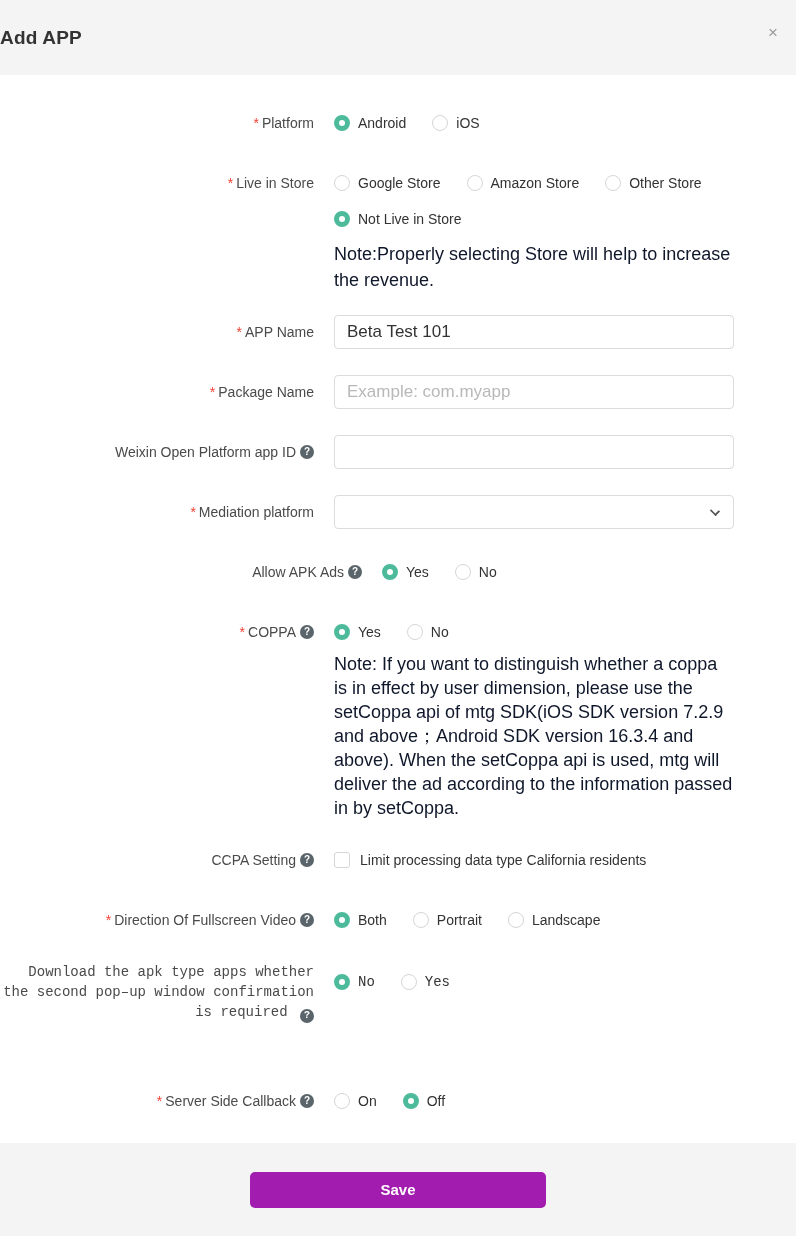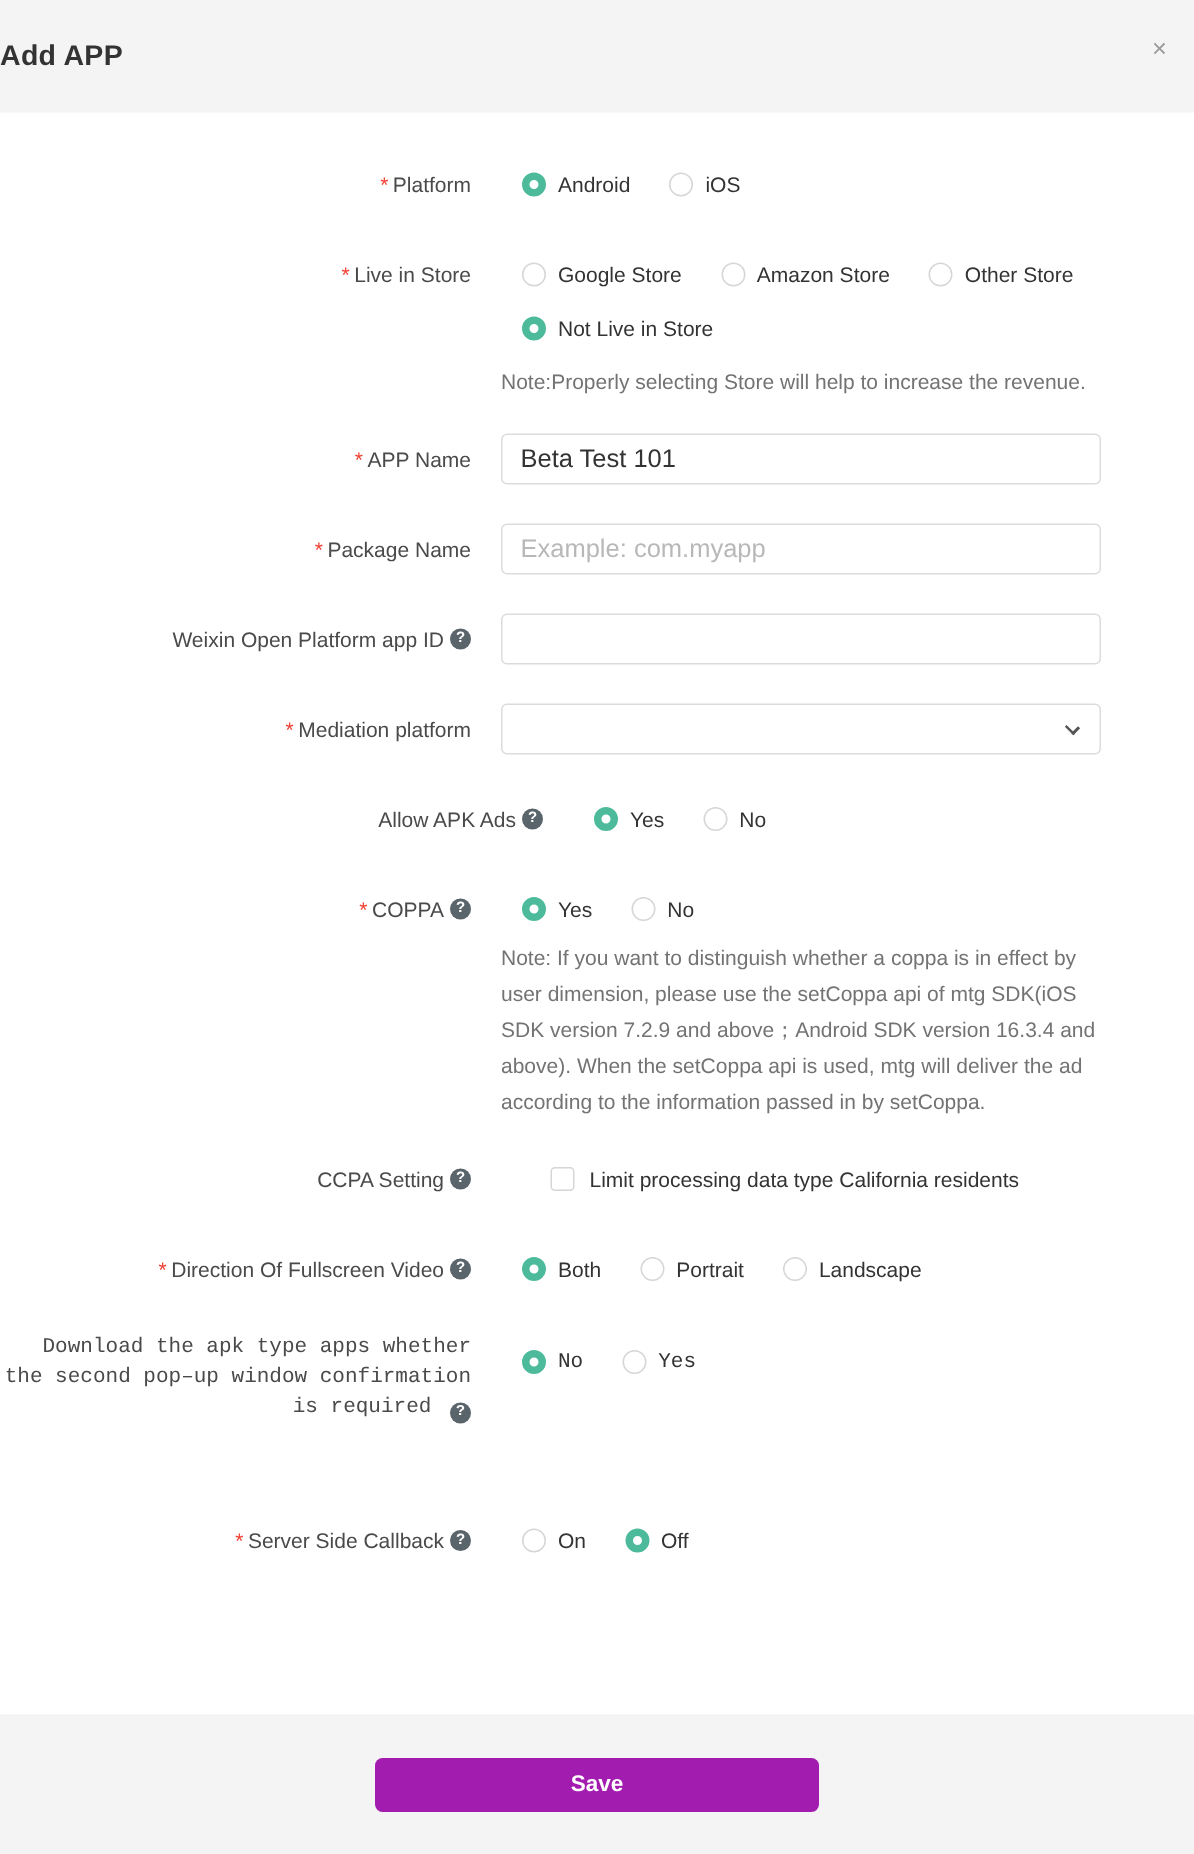--- a/index.html
+++ b/index.html
@@ -58,21 +58,21 @@
     background: #5a646b;
     color: #fff;
     font-size: 10px;
     line-height: 14px;
     text-align: center;
     margin-left: 4px;
     vertical-align: -2px;
     font-weight: bold;
   }
   
-  .radio-line { display: flex; align-items: center; height: 20px; margin-left: 14px; }
+  .radio-line { display: flex; align-items: center; height: 20px; }
   .radio-item { display: inline-flex; align-items: center; margin-right: 26px; cursor: pointer; }
   .radio-item:last-child { margin-right: 0; }
   .radio {
     width: 16px; height: 16px;
     border-radius: 50%;
     border: 1px solid #d6d6d6;
     background: #fff;
     display: inline-block;
     flex: 0 0 16px;
   }
@@ -111,34 +111,34 @@
   }
   .chevron {
     position: absolute;
     right: 14px; top: 11px;
     width: 8px; height: 8px;
     border-right: 2px solid #555;
     border-bottom: 2px solid #555;
     transform: rotate(45deg) scale(1, .8);
   }
   
-  .note { font-size: 14px; color: #737373; line-height: 26px; }
+  .note { font-size: 18px; color: #0f172a; line-height: 26px; }
   .note.coppa { line-height: 24px; margin-top: 10px; }
   .note.store { margin-top: 12px; margin-bottom: 0; }
   
   .row-platform { margin-bottom: 40px; }
   .row-live { margin-bottom: 22px; }
   .live-line2 { margin-top: 16px; }
   .row-appname { margin-bottom: 26px; }
   .row-package { margin-bottom: 26px; }
   .row-weixin { margin-bottom: 26px; }
   .row-mediation { margin-bottom: 33px; }
   .row-apkads { margin-bottom: 40px; padding-left: 48px; }
   .row-coppa { margin-bottom: 30px; }
-  .row-ccpa { margin-bottom: 40px; gap: 19px; }
+  .row-ccpa { margin-bottom: 40px; }
   .row-direction { margin-bottom: 32px; }
   .row-download { margin-bottom: 68px; font-family: Liberation Mono, monospace; }
   .row-callback { margin-bottom: 0; }
   .label-center { display: flex; align-items: center; justify-content: flex-end; height: 20px; }
   .label-input { display: flex; align-items: center; justify-content: flex-end; height: 34px; }
   
   .dialog-footer {
     position: absolute;
     left: 0; bottom: 0;
     width: 796px; height: 93px;

